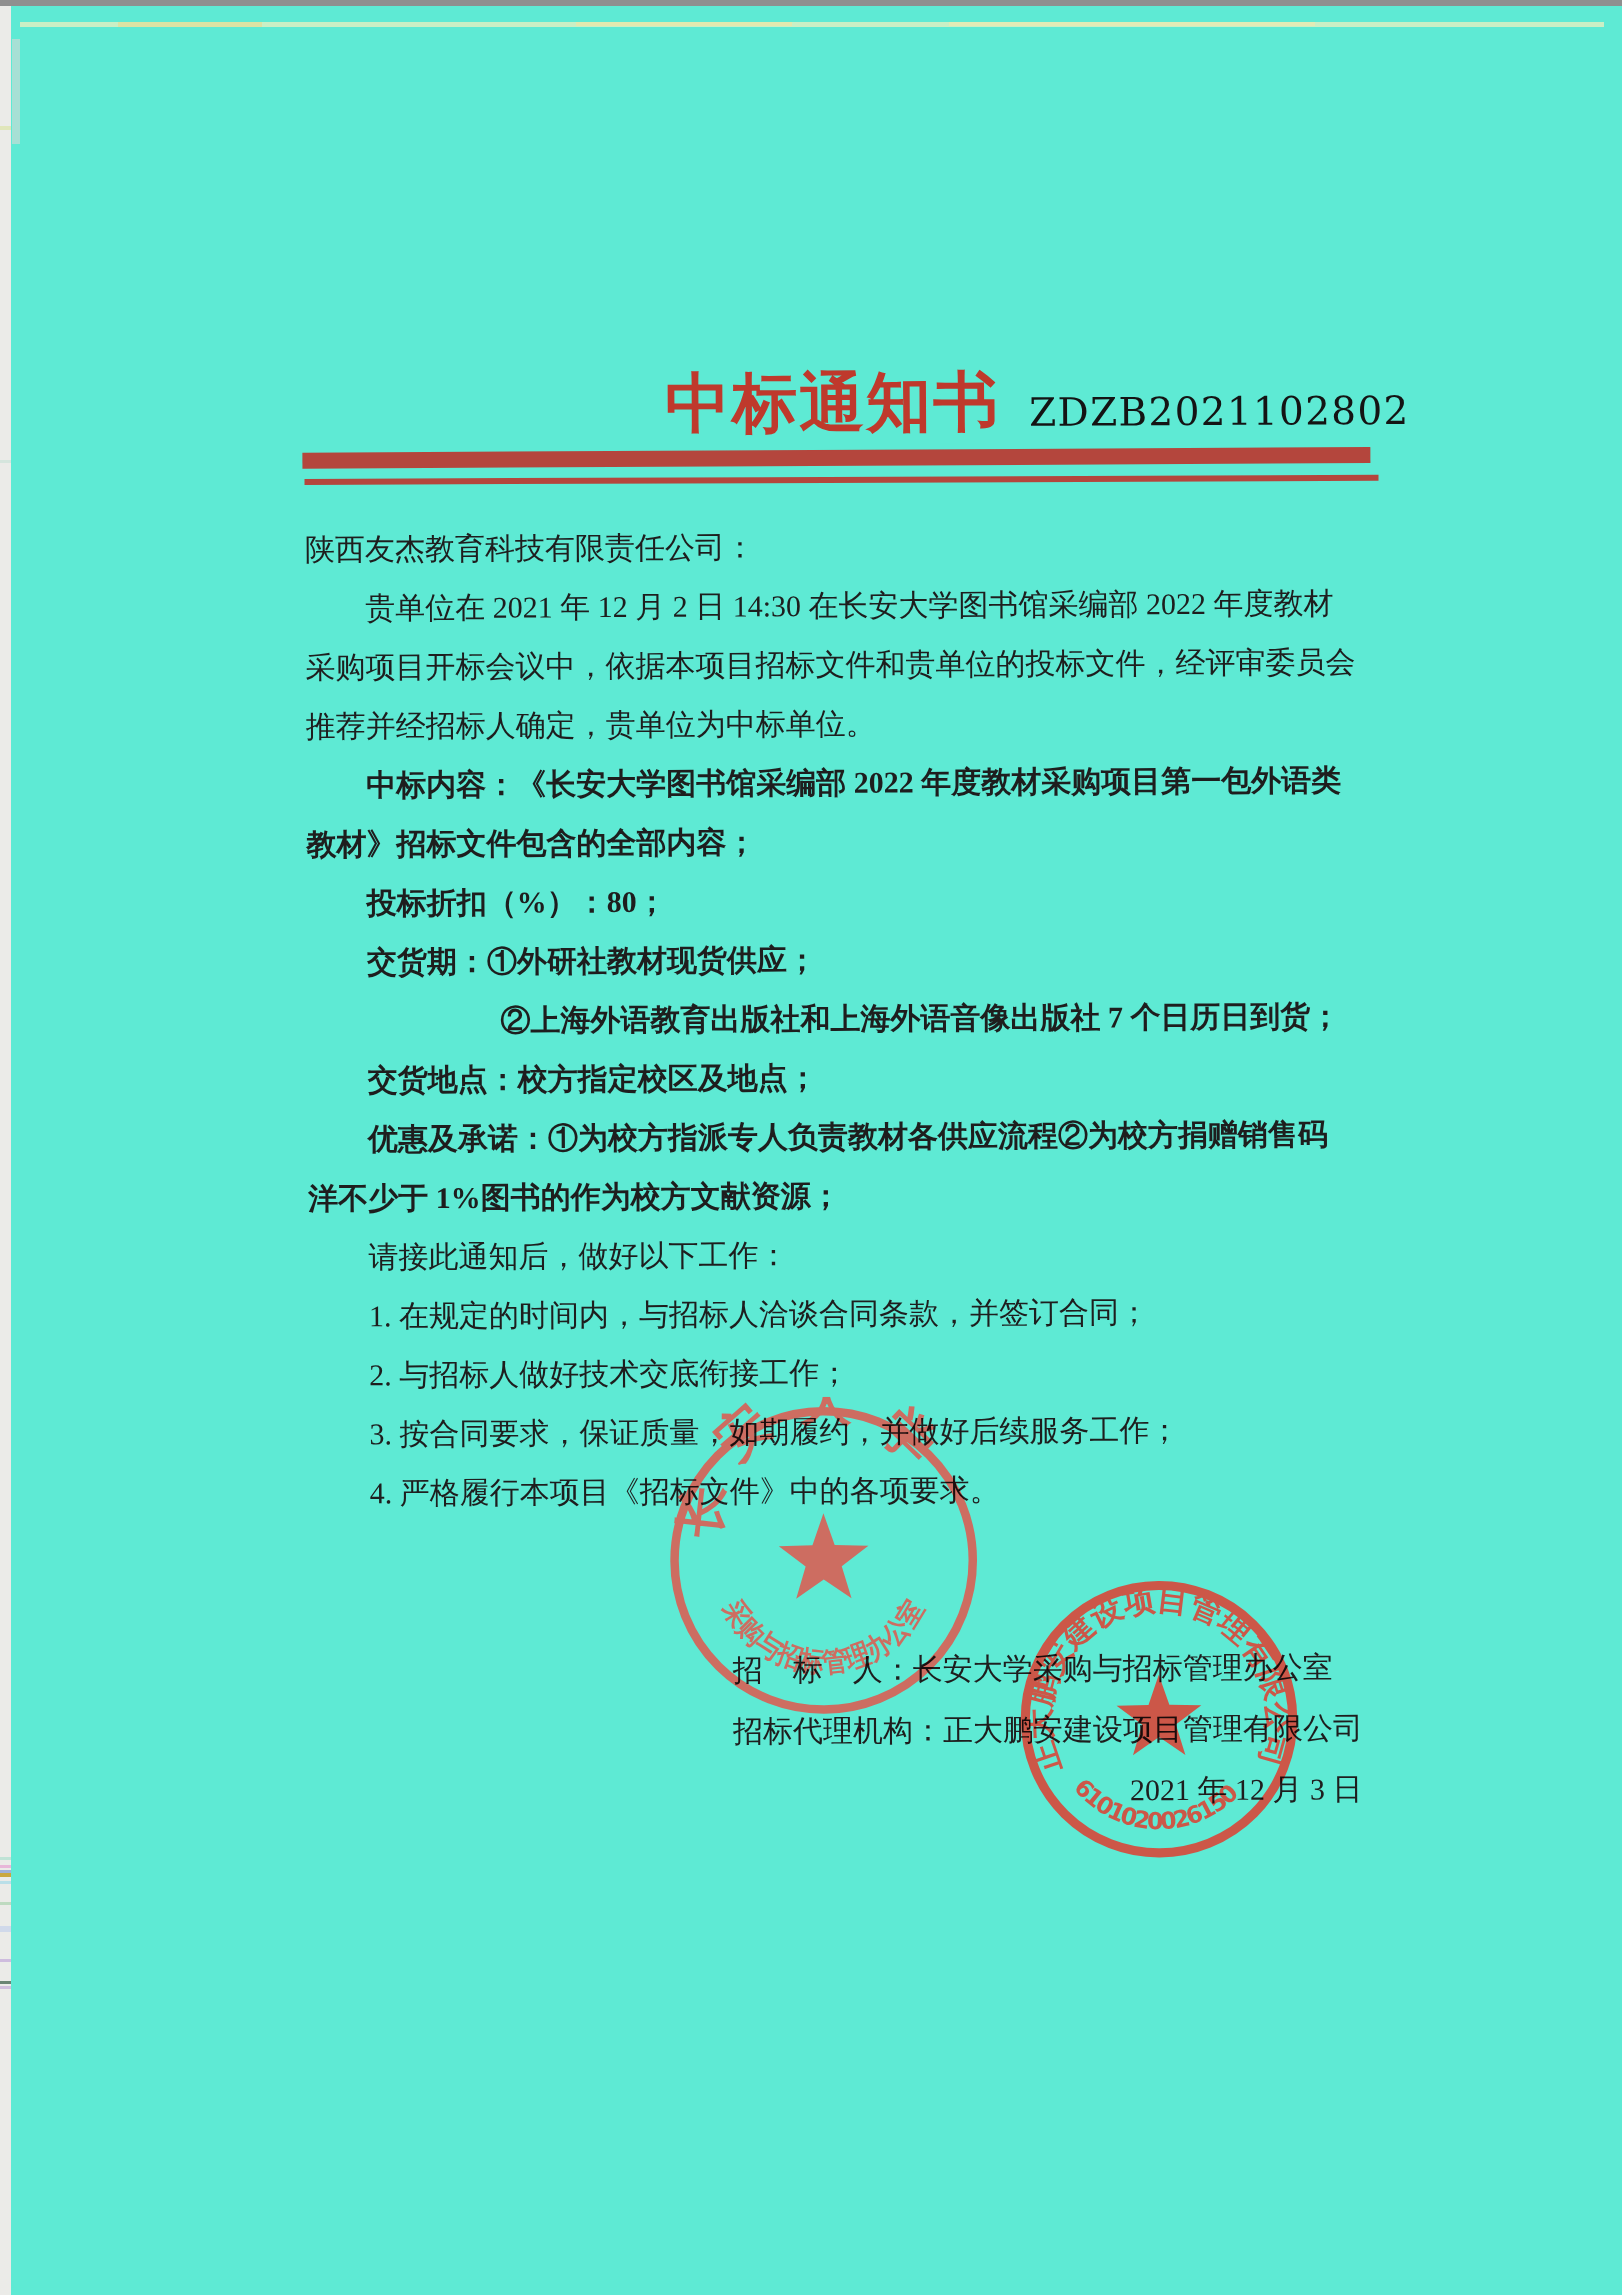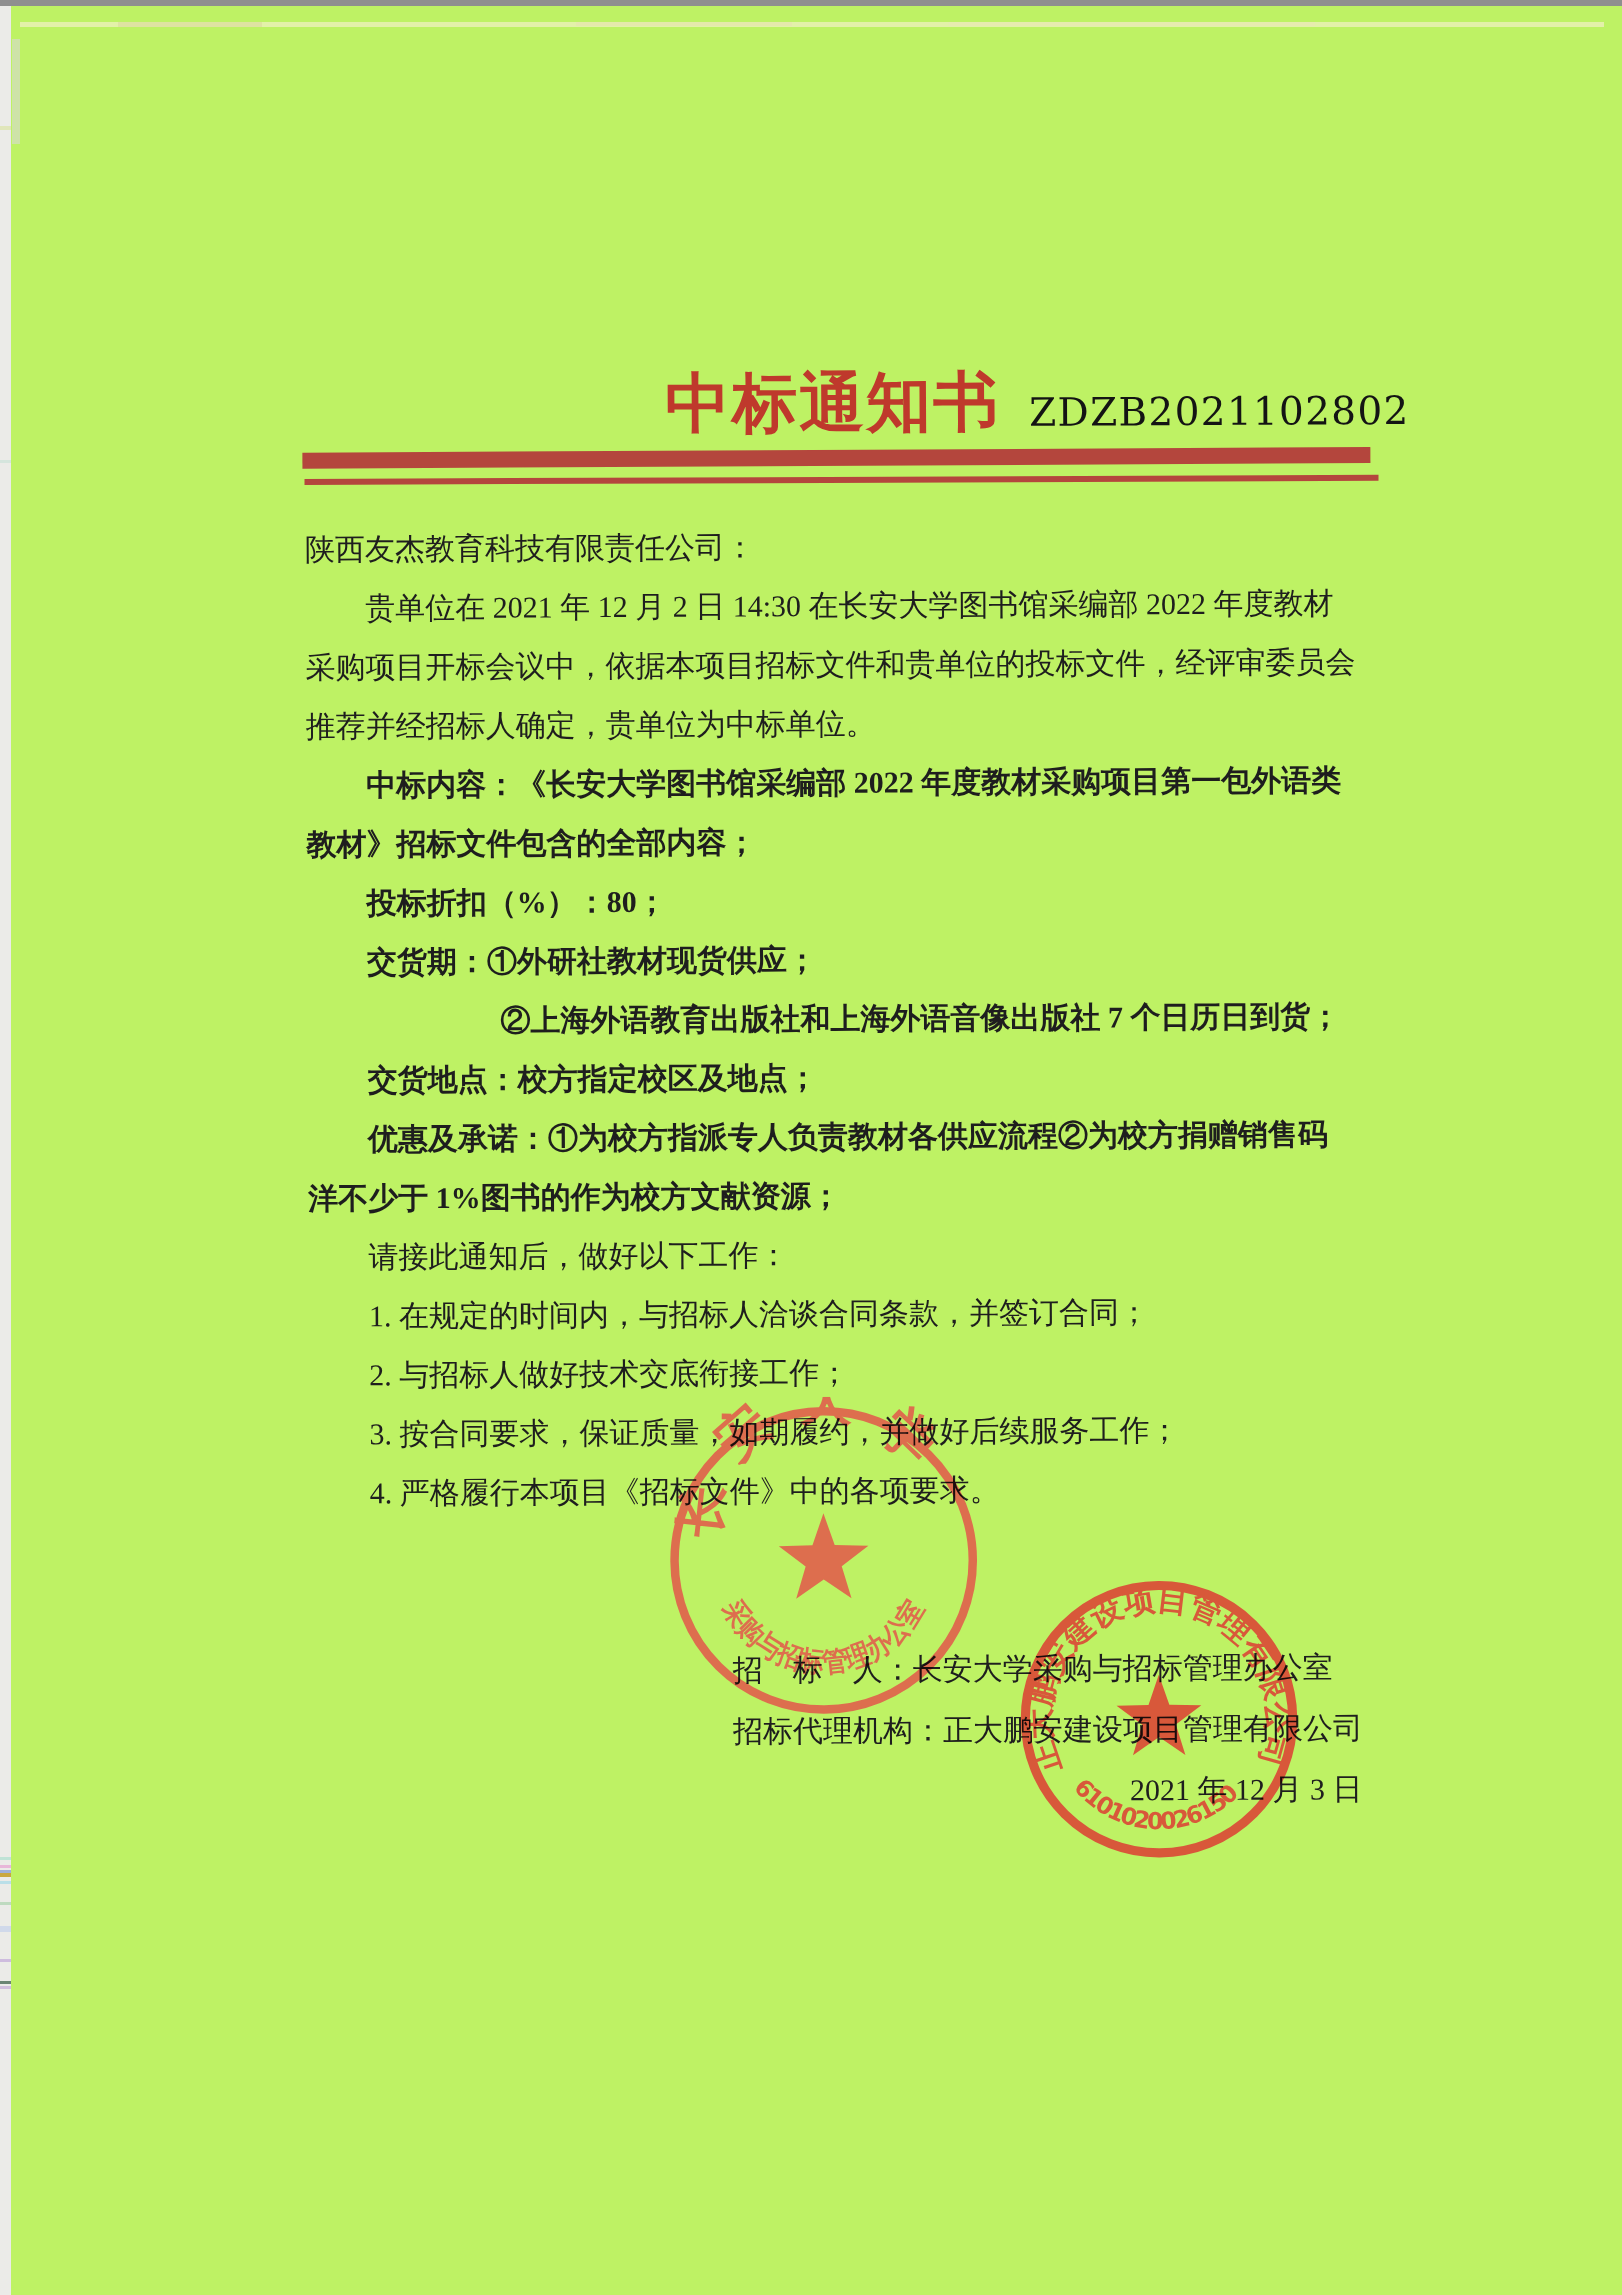--- a/index.html
+++ b/index.html
@@ -32,21 +32,21 @@
     font-size:30px;line-height:61px;white-space:nowrap;
   }
   .sig .date{text-align:right;}
   .stamp{position:absolute;mix-blend-mode:multiply;}
   .stamp text{font-family:"DejaVu Sans","Liberation Sans",sans-serif;}
   .artifact{position:absolute;}
 </style>
 </head>
 <body>
 
-<div class="page" style="background: #bef264;">
+<div class="page" style="background: #5eead4;">
 
   <div class="doc">
 
     <div class="title" style="color: rgb(191, 57, 44);">中标通知书</div>
 
     <div class="docnum">ZDZB2021102802</div>
 
     <div class="bar thick" style="background: rgb(180, 70, 61);"></div>
     <div class="bar thin" style="background: rgb(180, 70, 61);"></div>
 

